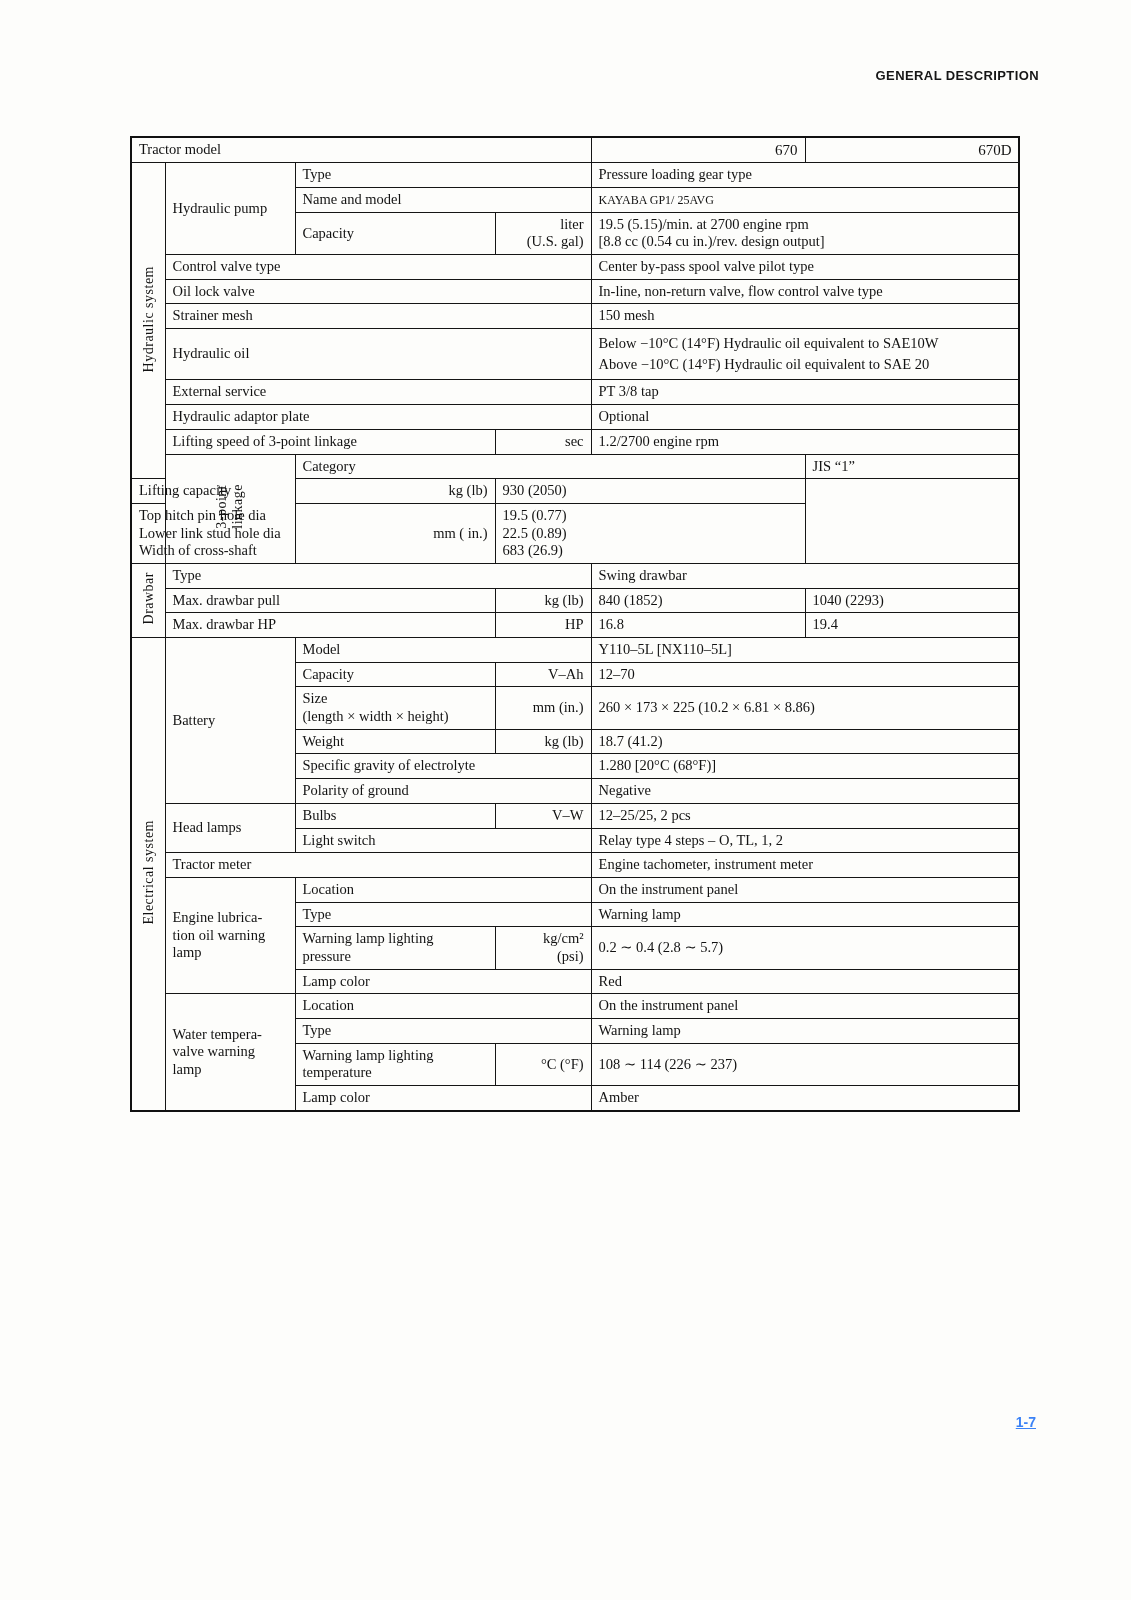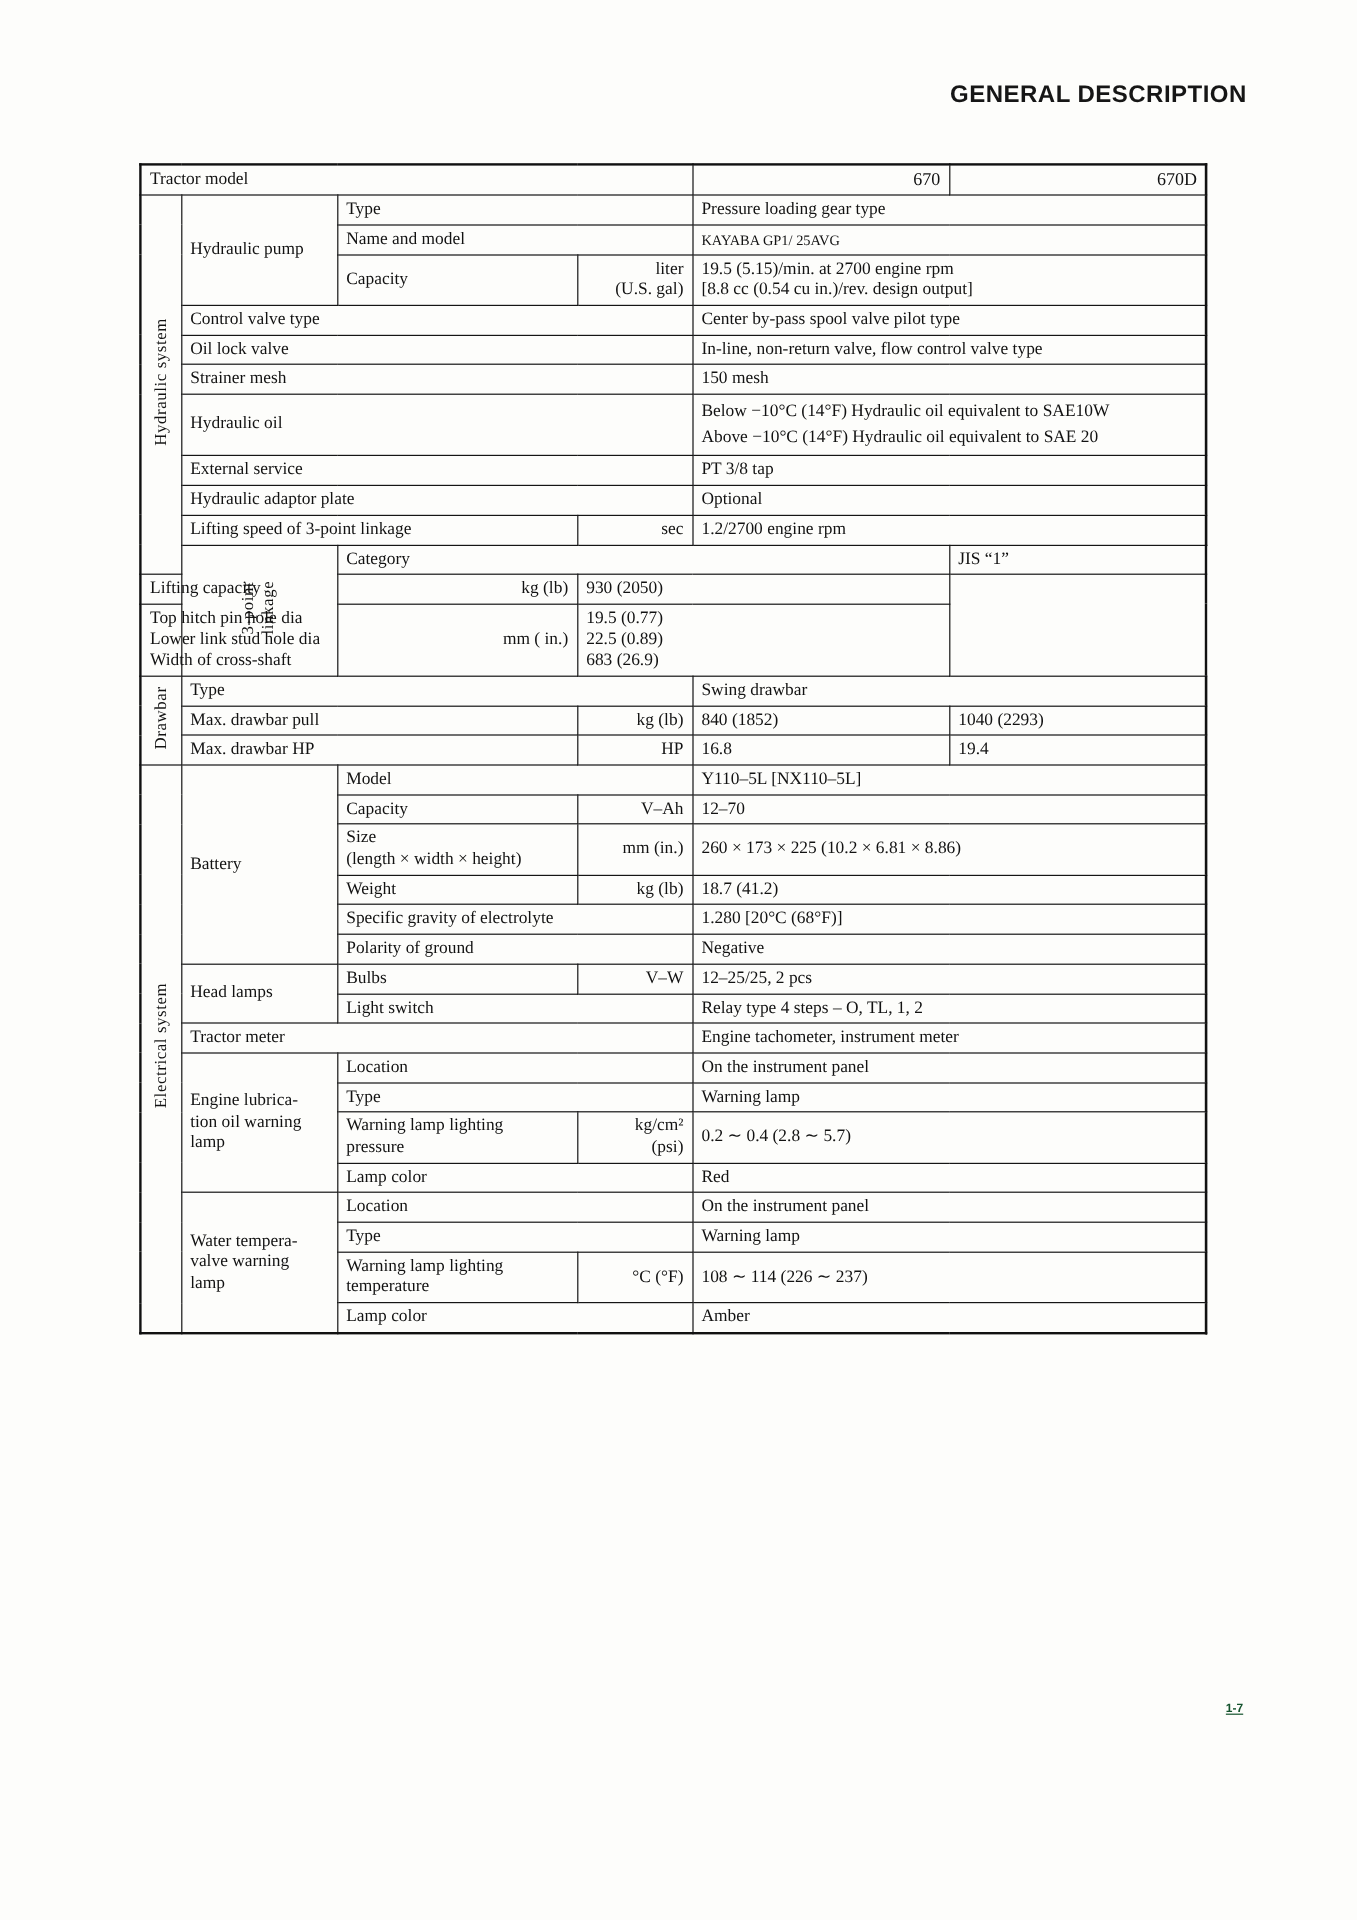--- a/index.html
+++ b/index.html
@@ -17,39 +17,39 @@
   }
   .page {
     position: absolute;
     inset: 0;
   }
   .header-title {
     position: absolute;
     top: 68px;
     right: 92px;
     font-family: "Liberation Sans", sans-serif;
-    font-size: 20px;
+    font-size: 13px;
     letter-spacing: 0.4px;
     font-weight: 600;
     color: #161616;
   }
   .page-number {
     position: absolute;
     bottom: 170px;
     right: 95px;
     font-family: "Liberation Sans", sans-serif;
-    font-size: 10px;
+    font-size: 14px;
     font-weight: 700;
-    color: #14532d;
+    color: #3b82f6;
     text-decoration: underline;
   }
   .table-wrap {
     position: absolute;
     top: 136px;
-    left: 116px;
+    left: 130px;
     width: 888px;
   }
   table.spec {
     border-collapse: collapse;
     width: 100%;
     table-layout: fixed;
     font-size: 14.5px;
   }
   table.spec td {
     border: 1px solid #151515;

